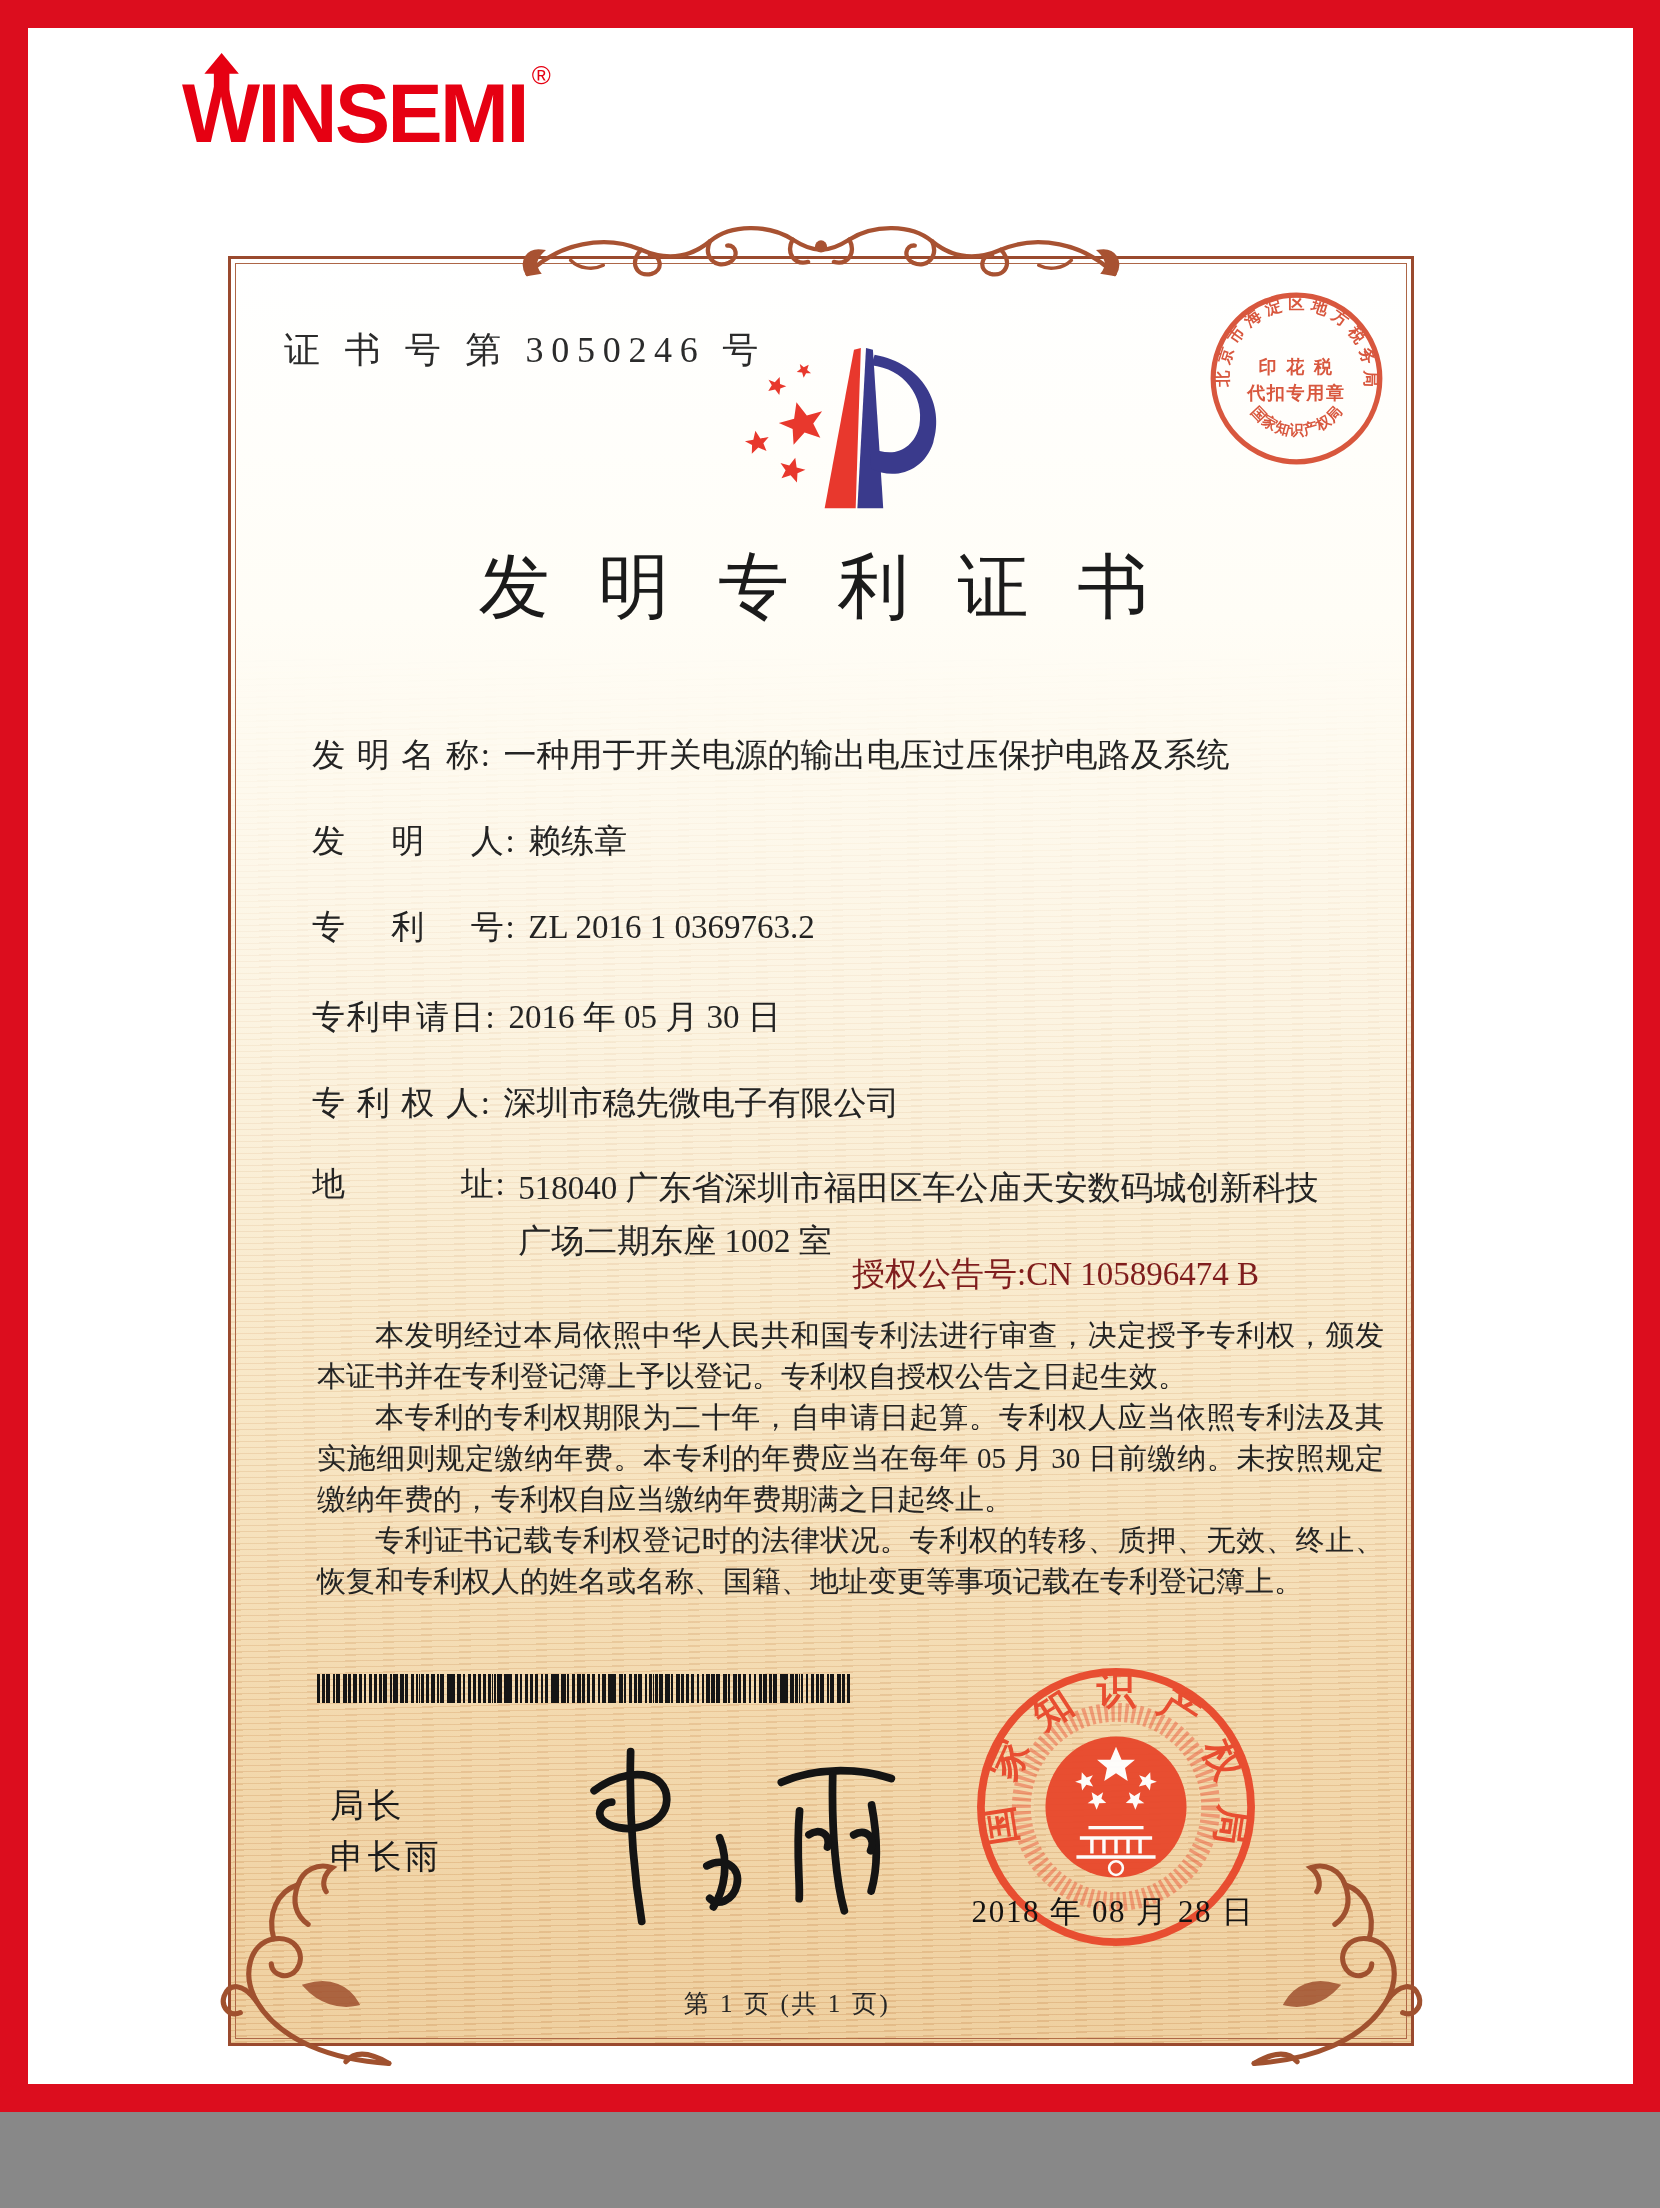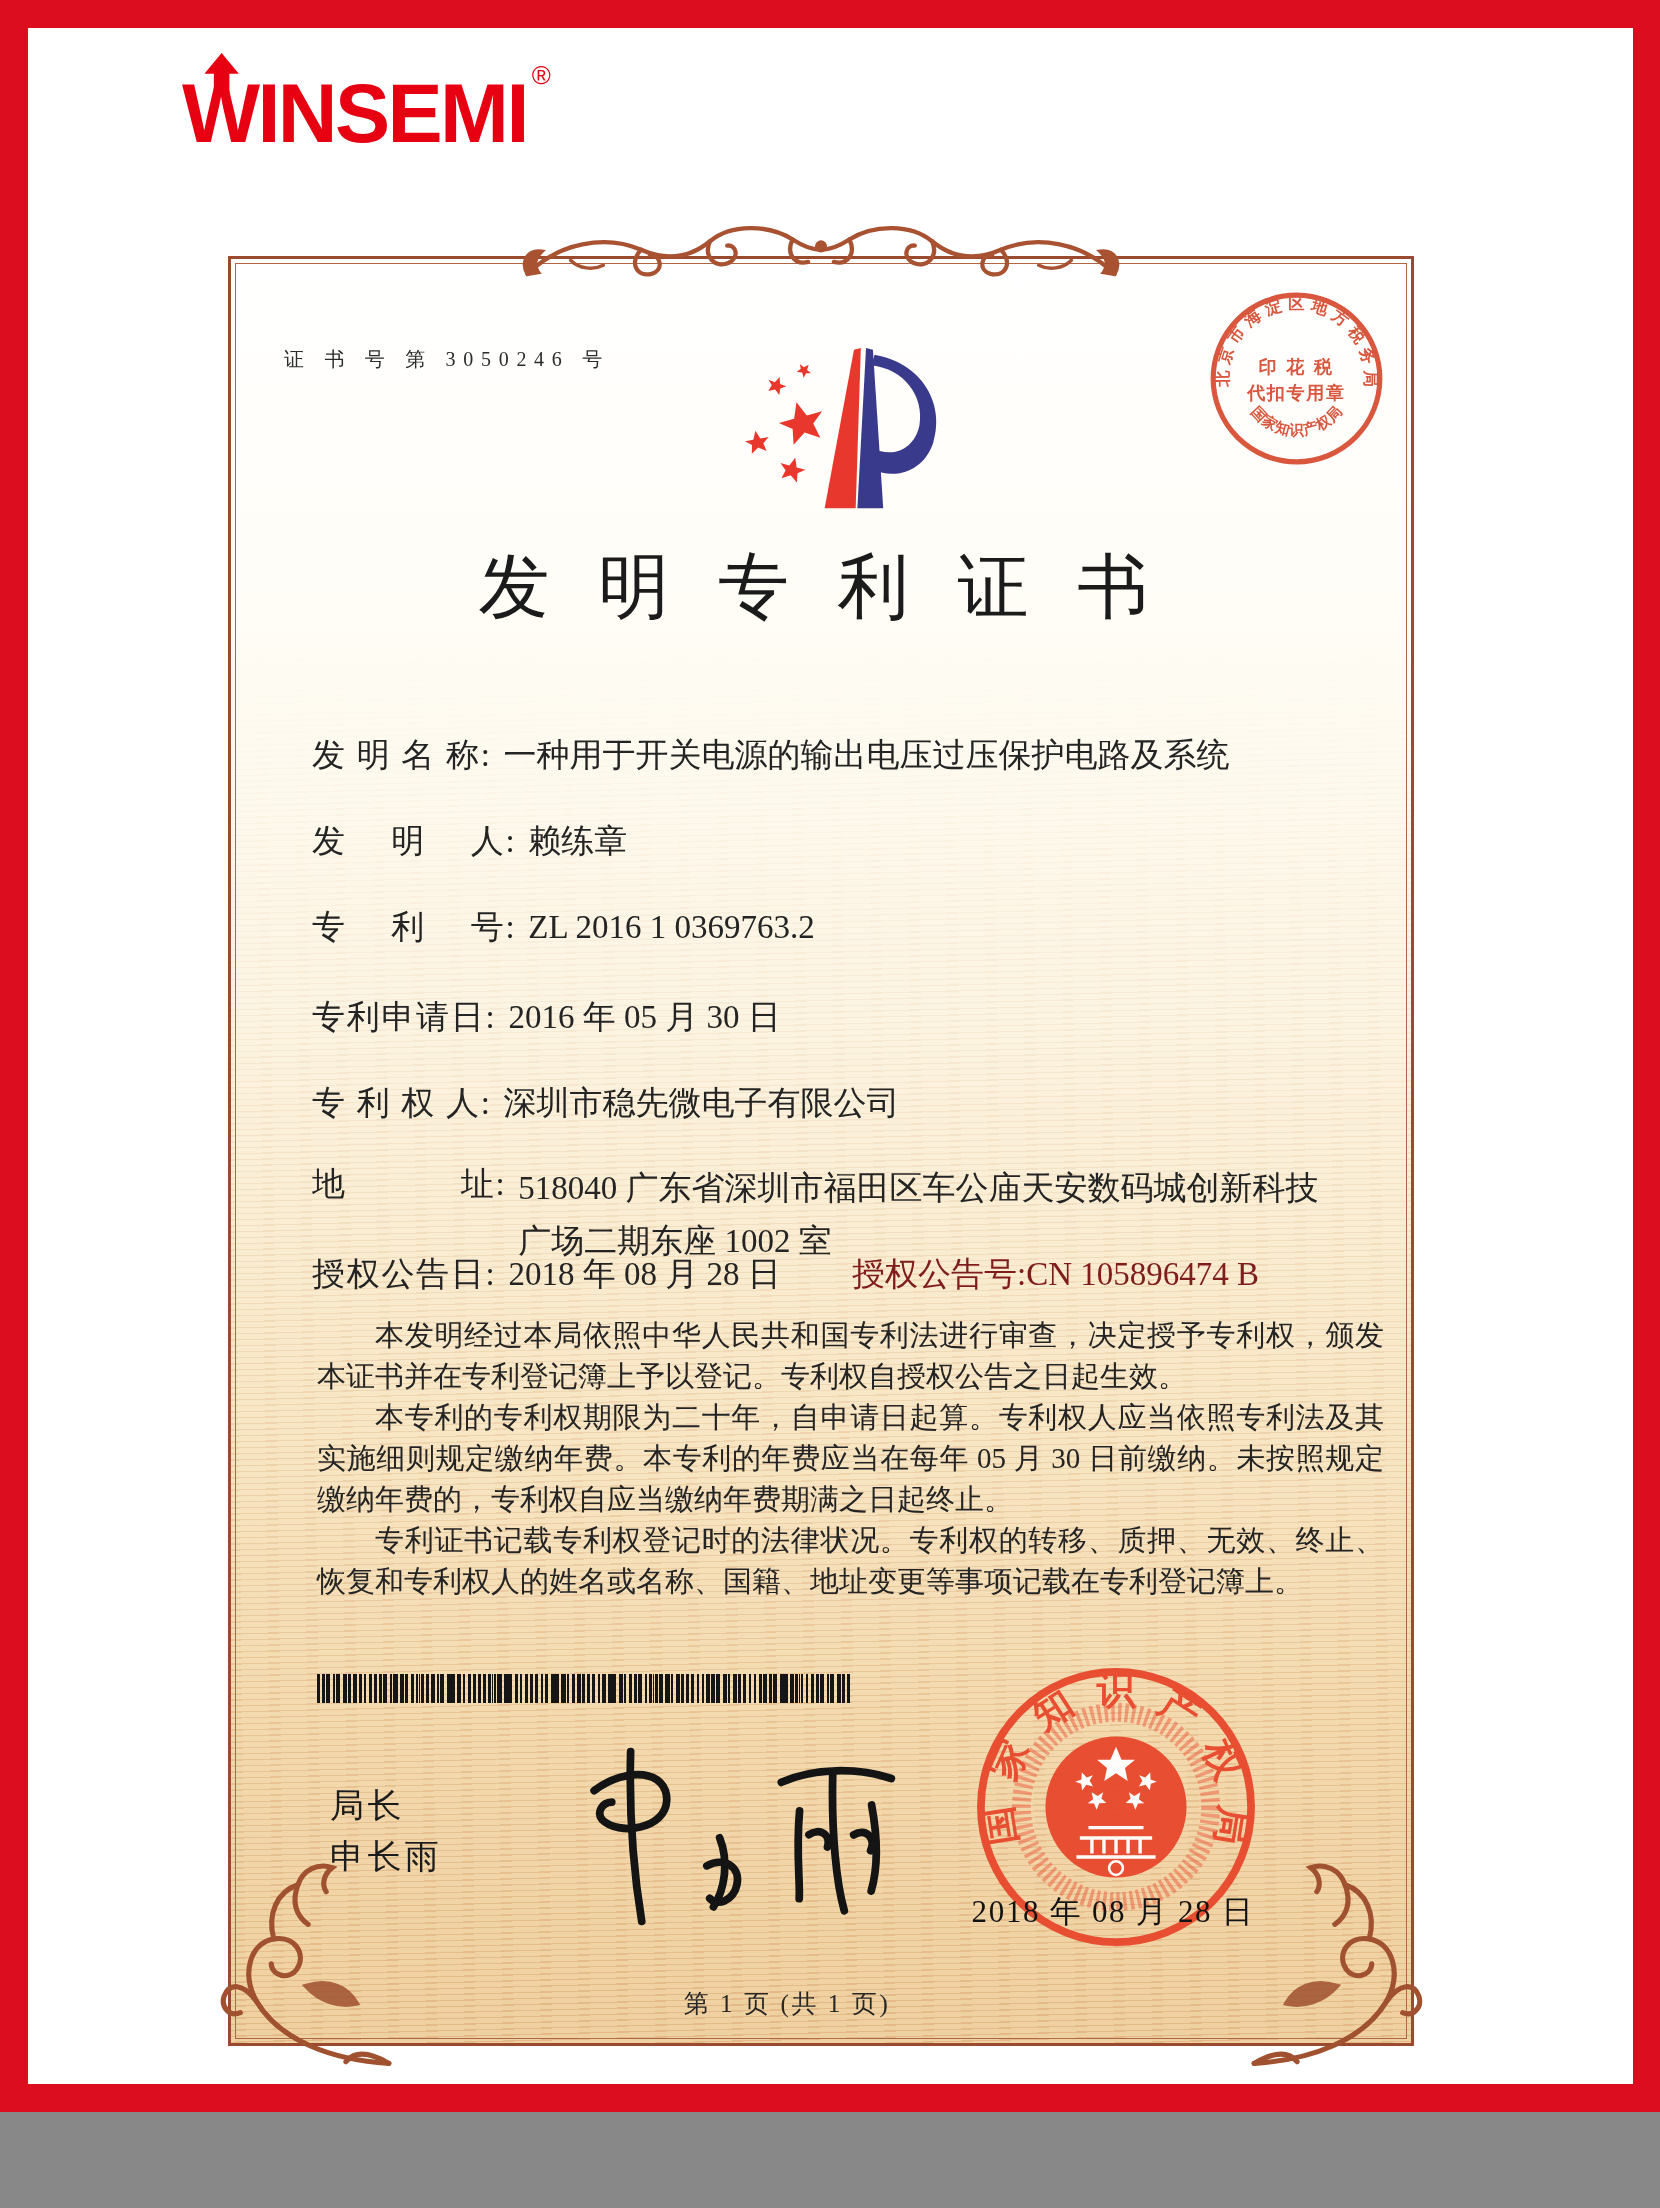--- a/index.html
+++ b/index.html
@@ -21,21 +21,21 @@
   .frame-inner{position:absolute;inset:4.3px;border:1.7px solid #ad6647;}
   .frame-waves{
     position:absolute;inset:0;
     background:repeating-linear-gradient(178.5deg,rgba(198,132,72,0.30) 0 1.3px,rgba(198,132,72,0) 1.3px 6px);
     -webkit-mask-image:linear-gradient(180deg,transparent 0%,transparent 22%,rgba(0,0,0,.40) 52%,rgba(0,0,0,.75) 78%,rgba(0,0,0,.95) 100%);
     mask-image:linear-gradient(180deg,transparent 0%,transparent 22%,rgba(0,0,0,.40) 52%,rgba(0,0,0,.75) 78%,rgba(0,0,0,.95) 100%);
   }
   .ornament{position:absolute;z-index:5;}
 
   
-  .cert-number{position:absolute;left:284px;top:346px;font-size:20px;letter-spacing:7.7px;color:#2b2b2b;z-index:10;}
+  .cert-number{position:absolute;left:284px;top:326px;font-size:36px;letter-spacing:7.7px;color:#2b2b2b;z-index:10;}
   .cert-title{position:absolute;left:228px;top:540px;width:1186px;text-align:center;
     font-size:71px;font-weight:normal;color:#1b1b1b;letter-spacing:15.5px;z-index:10;}
   .field{position:absolute;left:312px;font-size:33px;color:#242424;white-space:nowrap;z-index:10;}
   .field .lab{letter-spacing:1.7px;}
   .field .val{margin-left:12px;}
   .f-name{top:733px;} .f-inventor{top:819px;} .f-patno{top:905px;}
   .f-filing{top:995px;} .f-patentee{top:1081px;}
   .f-address{top:1162px;}
   .f-address .val{display:inline-block;vertical-align:top;white-space:normal;width:869px;line-height:53px;}
   .f-grant{top:1252px;}
@@ -167,23 +167,20 @@
   </div>
   <div class="field f-filing">
     <span class="lab">专利申请日:</span><span class="val">2016 年 05 月 30 日</span>
   </div>
   <div class="field f-patentee">
     <span class="lab">专 利 权 人:</span><span class="val">深圳市稳先微电子有限公司</span>
   </div>
   <div class="field f-address">
     <span class="lab" style="vertical-align:top;">地　　　 址:</span><span class="val"><span>518040 广东省深圳市福田区车公庙天安数码城创新科技</span><br><span>广场二期东座 1002 室</span></span>
   </div>
-  <div class="field f-grant">
-    <span class="lab">授权公告日:</span><span class="val">2018 年 08 月 28 日</span>
-  </div>
   <div class="grant-no">
     <span class="lab">授权公告号:</span><span class="val">CN 105896474 B</span>
   </div>
 
   <div class="body-text">
     <p>本发明经过本局依照中华人民共和国专利法进行审查，决定授予专利权，颁发本证书并在专利登记簿上予以登记。专利权自授权公告之日起生效。</p>
     <p>本专利的专利权期限为二十年，自申请日起算。专利权人应当依照专利法及其实施细则规定缴纳年费。本专利的年费应当在每年 05 月 30 日前缴纳。未按照规定缴纳年费的，专利权自应当缴纳年费期满之日起终止。</p>
     <p>专利证书记载专利权登记时的法律状况。专利权的转移、质押、无效、终止、恢复和专利权人的姓名或名称、国籍、地址变更等事项记载在专利登记簿上。</p>
   </div>
 

